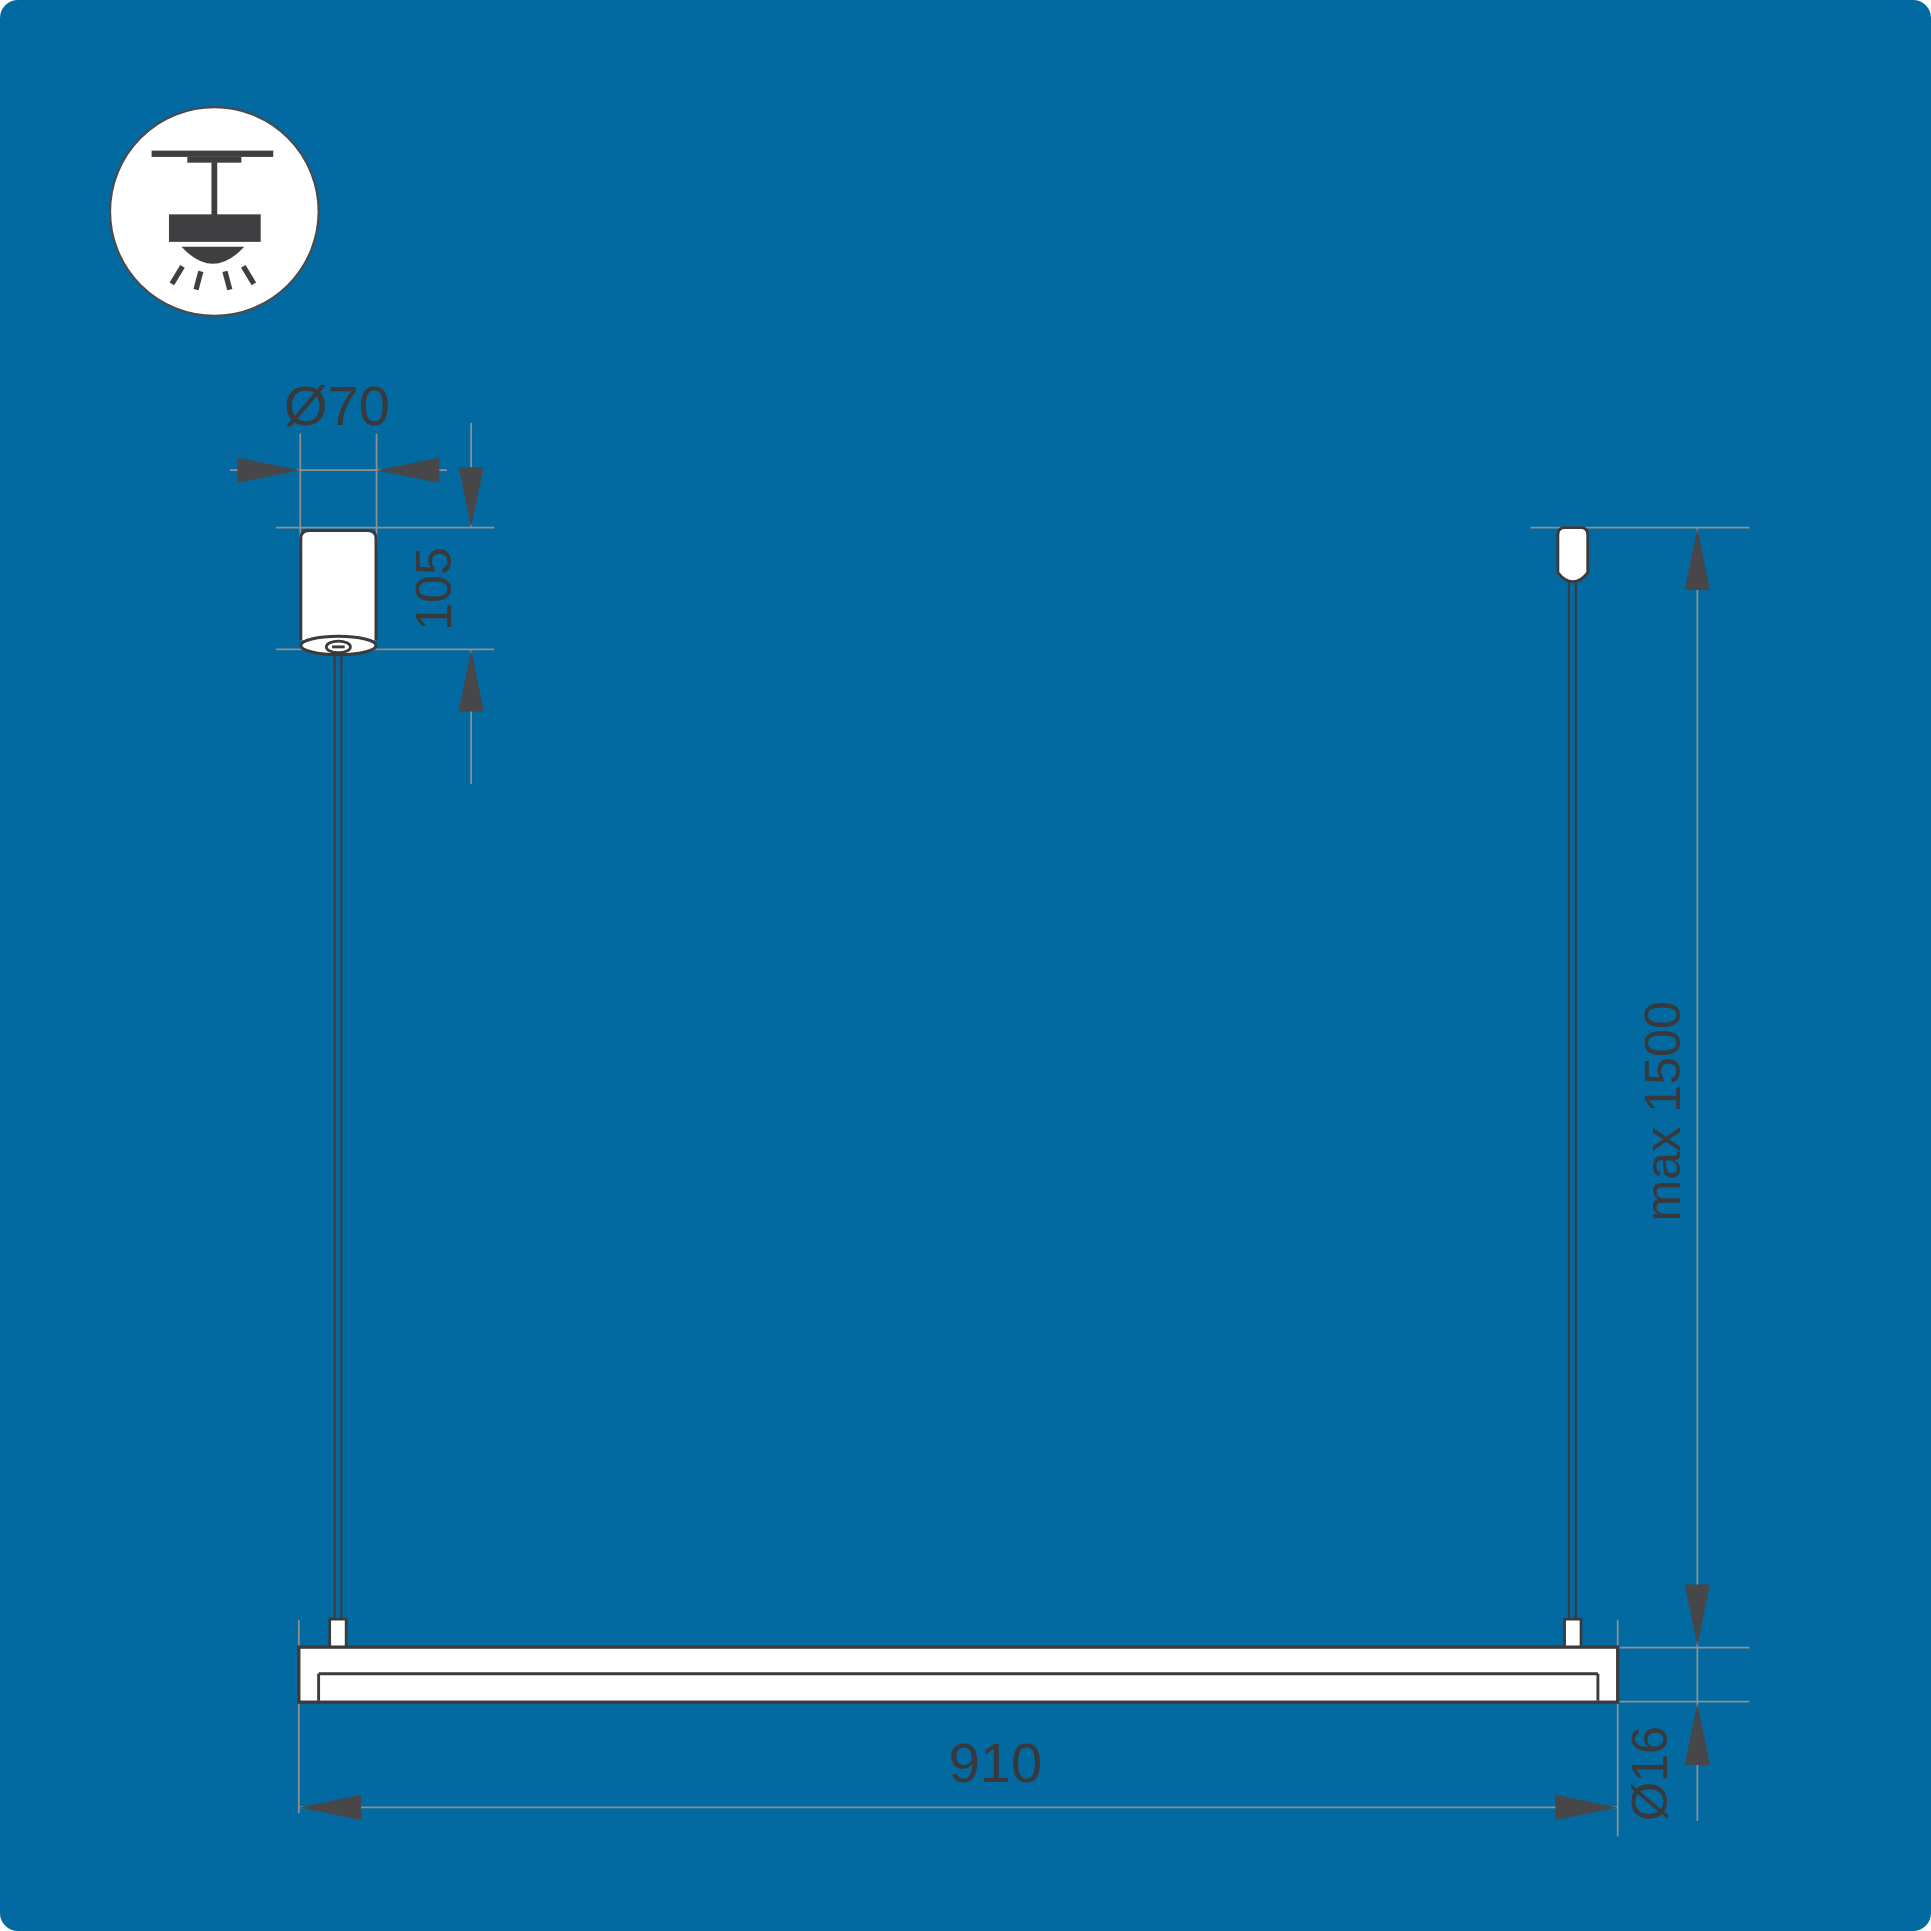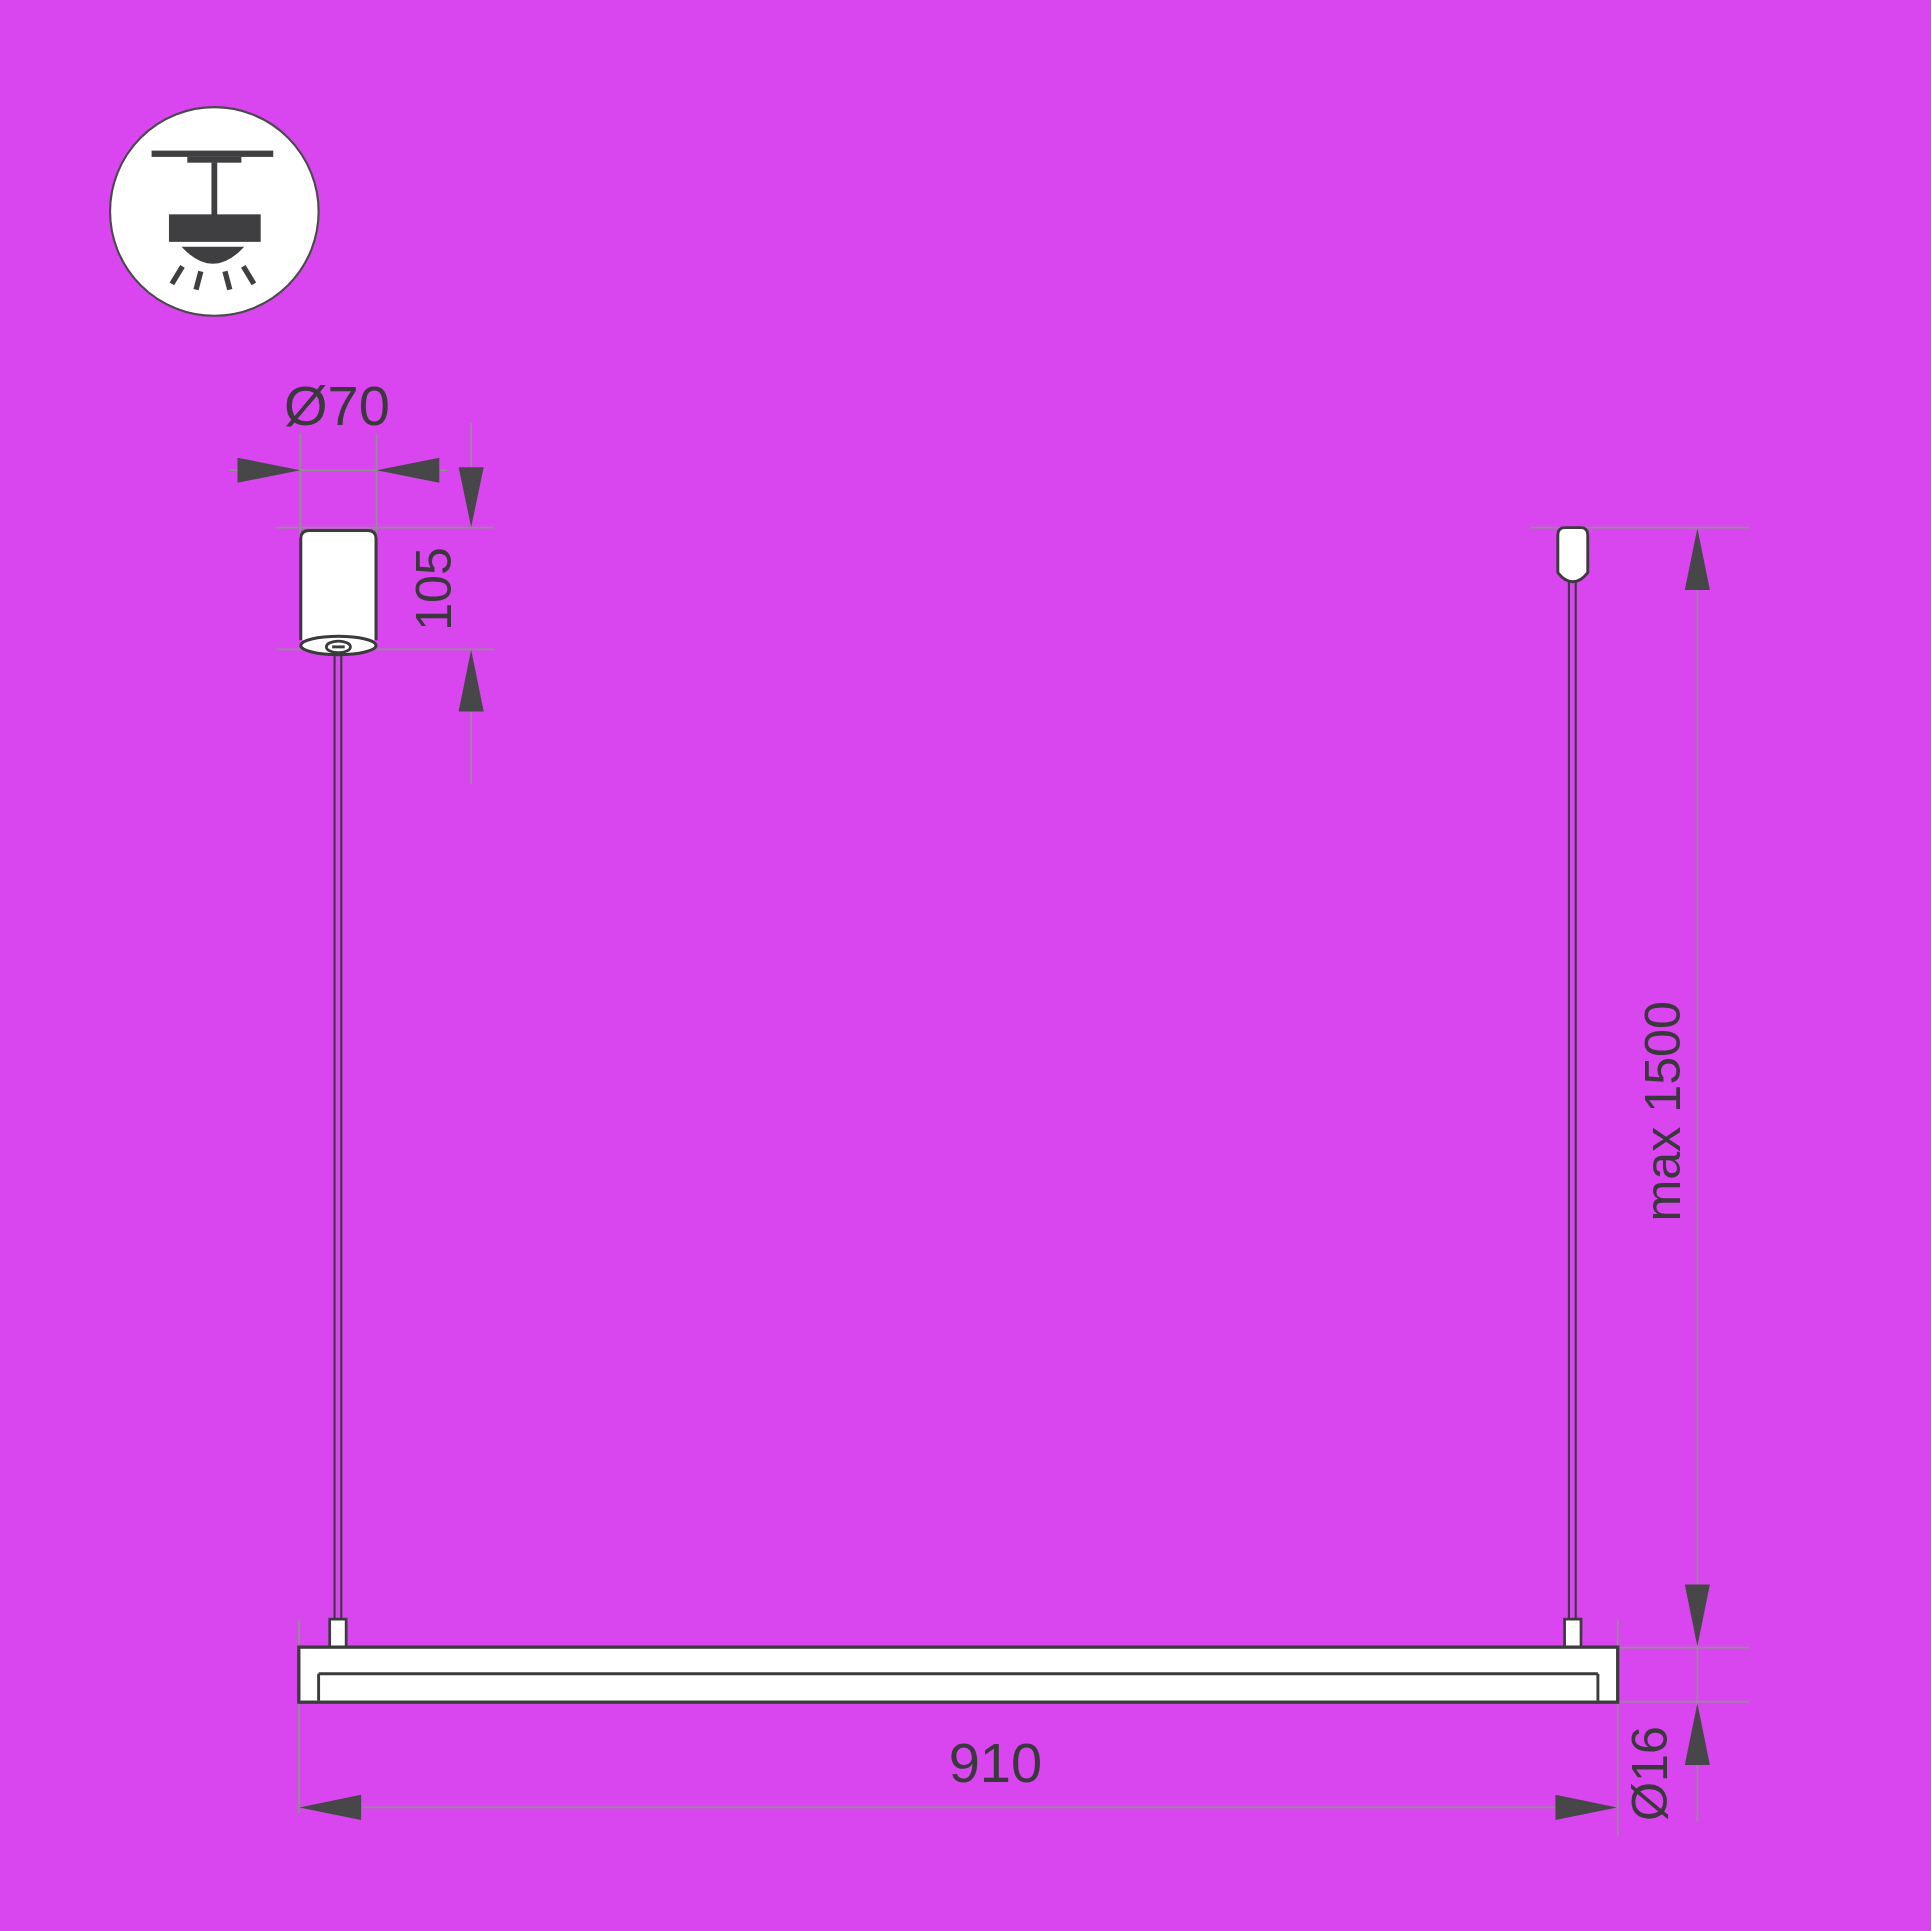--- a/index.html
+++ b/index.html
@@ -1,16 +1,16 @@
 <!DOCTYPE html>
 <html><head>
 <meta charset="utf-8">
 <style>
   html,body{margin:0;padding:0;background:#ffffff;}
-  .stage{position:relative;width:1931px;height:1931px;background:#d946ef;overflow:hidden;}
+  .stage{position:relative;width:1931px;height:1931px;background:#0369a1;overflow:hidden;border-radius:18px;}
   svg{display:block;}
   .obj{fill:#ffffff;stroke:#3b3b3d;stroke-width:3.2;}
   .obj-thin{fill:none;stroke:#3b3b3d;stroke-width:2.2;}
   .obj-line{fill:none;stroke:#3b3b3d;stroke-width:3;}
   .dimline{fill:none;stroke:#909090;stroke-width:1.8;}
   .arrow{fill:#47474a;stroke:none;}
   .iconfill{fill:#3f3f41;stroke:none;}
   .iconray{fill:none;stroke:#3f3f41;stroke-width:5.5;stroke-linecap:butt;}
   .dim-label{font-family:"Liberation Sans","DejaVu Sans",sans-serif;fill:#39393b;font-weight:400;letter-spacing:0px;}
 </style>

